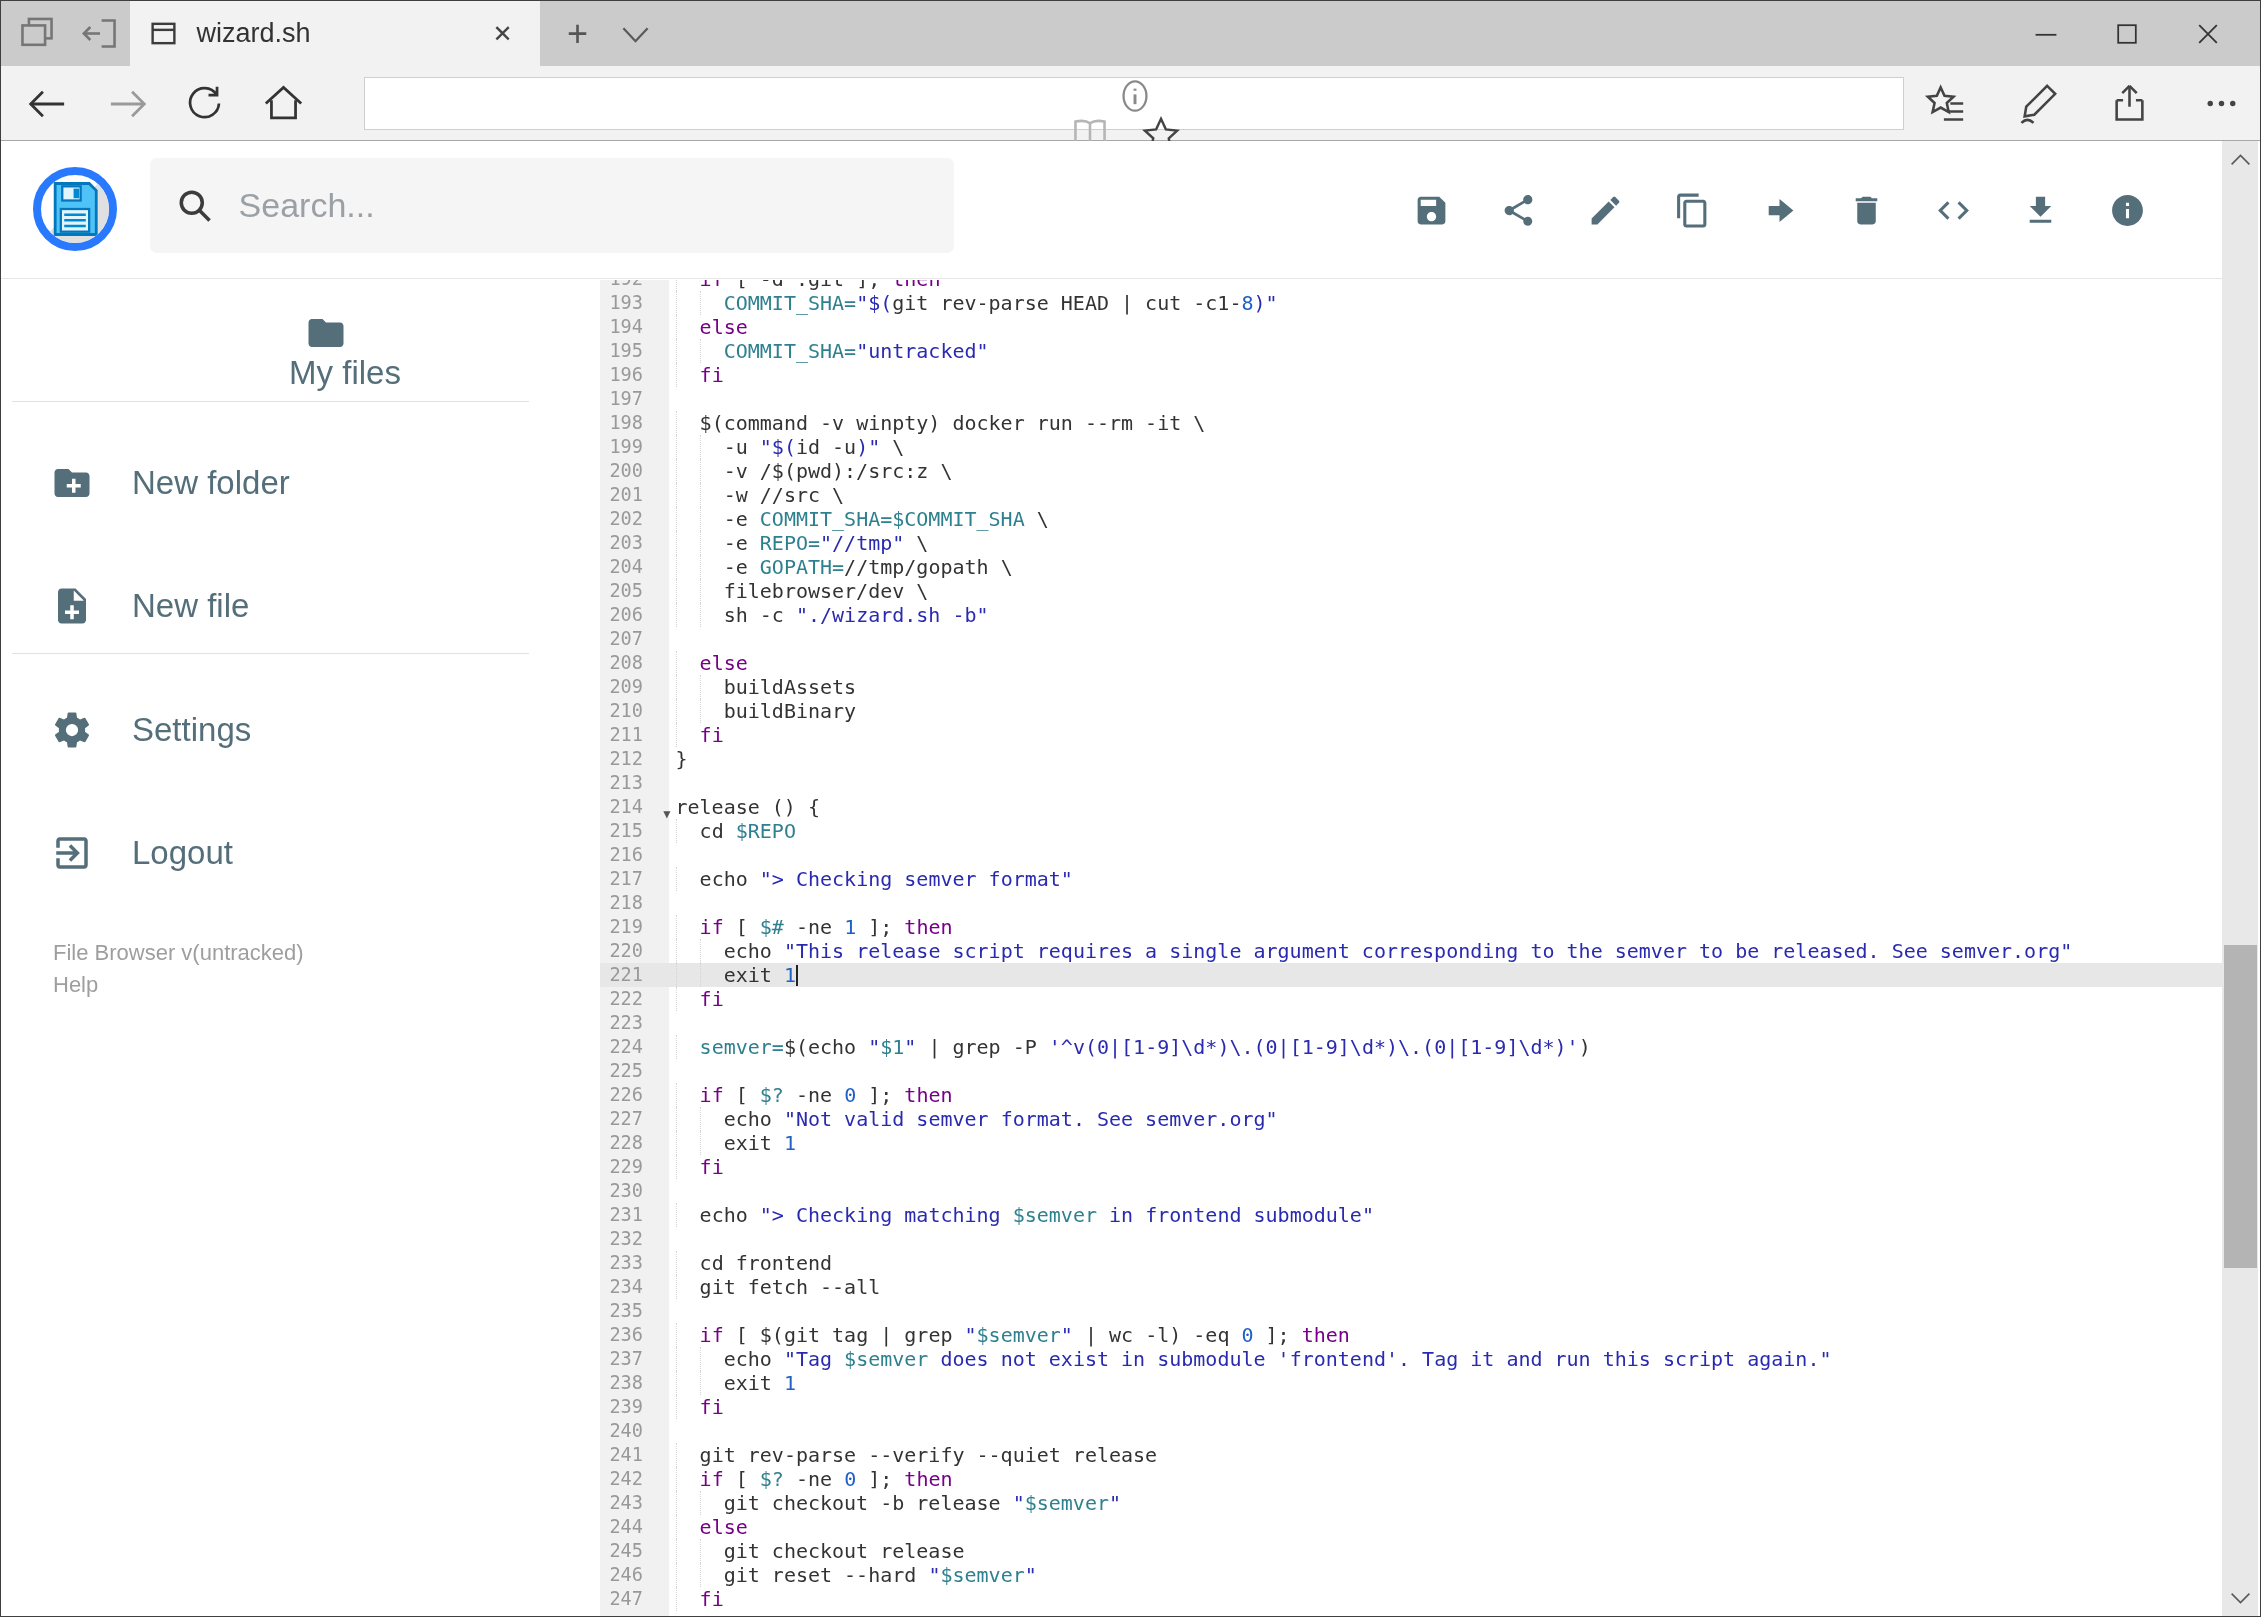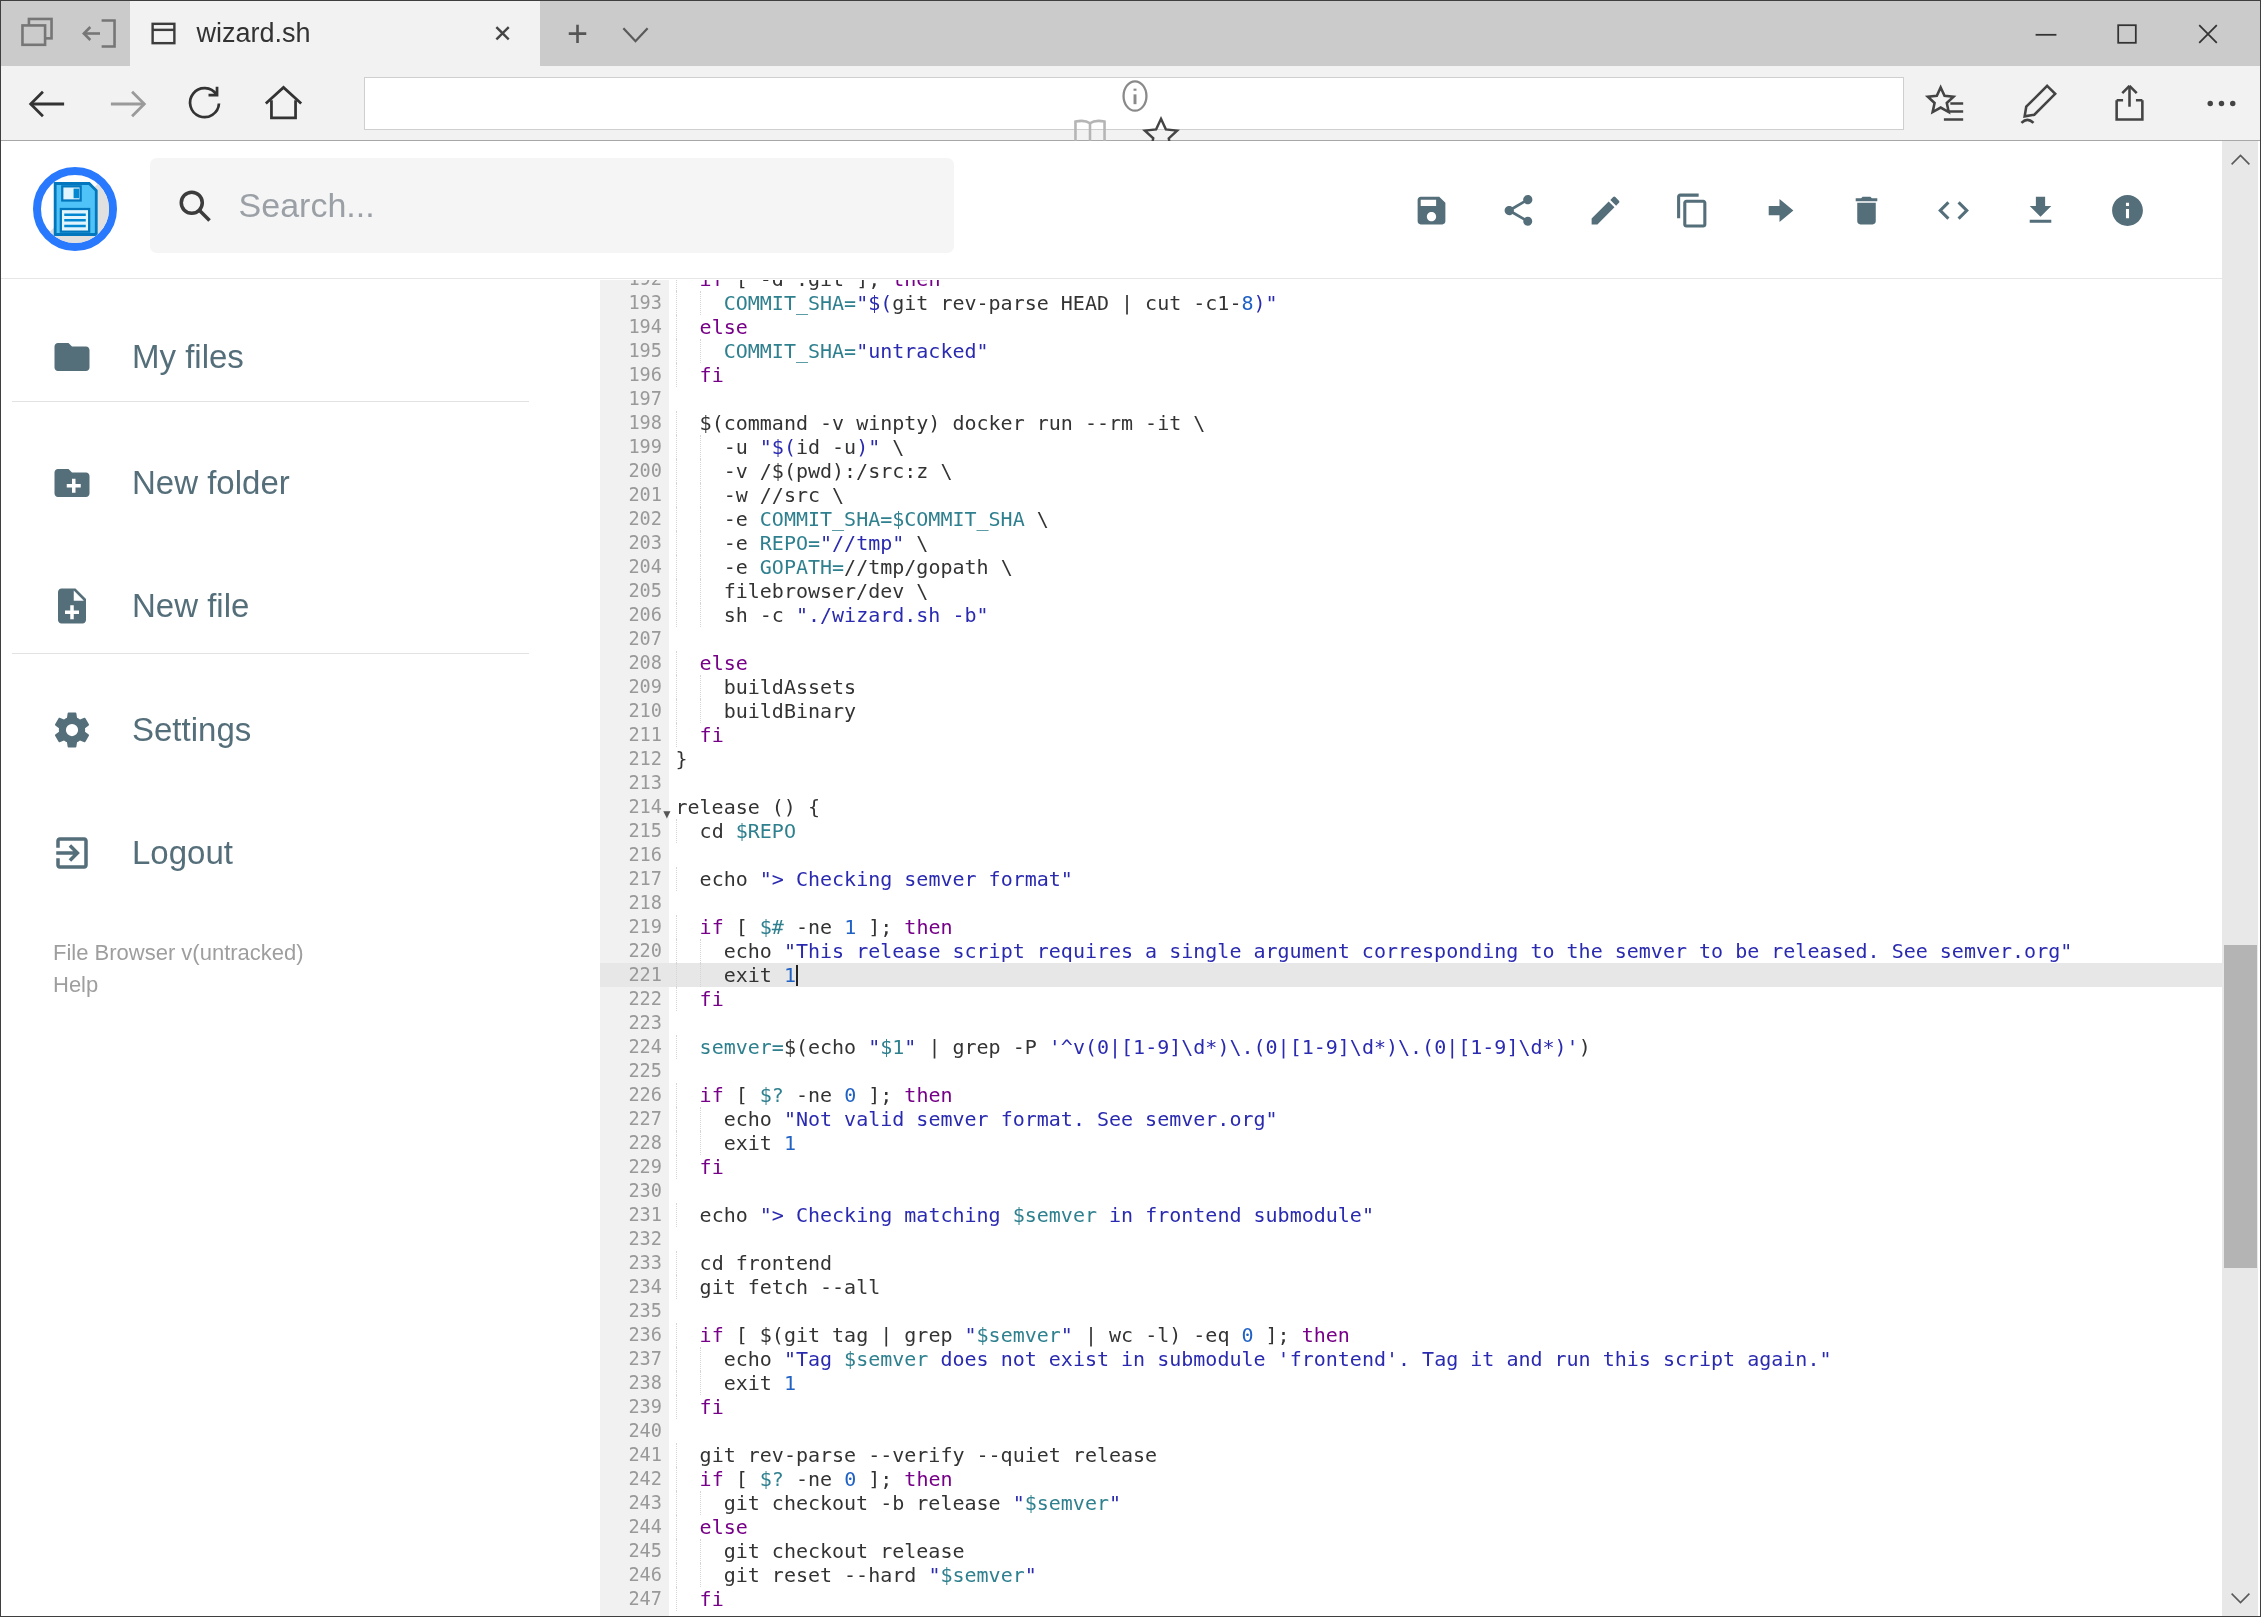--- a/index.html
+++ b/index.html
@@ -50,21 +50,21 @@
   .sb-label { font-size:33px; color:#546e7a; margin-left:39px; }
   .sb-div { position:absolute; left:11.3px; width:517px; height:0.8px; background:#e2e2e2; }
   .sb-footer { position:absolute; left:52px; font-size:22px; color:#9e9e9e; line-height:32px; }
 
   
   .main { position:absolute; left:599px; top:279px; width:1624px; height:1336px; background:#fff; overflow:hidden; }
   .gutter-bg { position:absolute; left:0; top:0; width:69px; height:100%; background:#f1f1f1; }
   .lines { position:absolute; left:0; top:-13px; width:100%; }
   .line { display:flex; height:24px; position:relative; }
   .line.active::before { content:""; position:absolute; inset:0; background:#e7e7e7; }
-  .gut { position:relative; width:69px; flex:0 0 69px; text-align:right; padding-right:7px;
+  .gut { position:relative; width:69px; flex:0 0 69px; text-align:right; padding-right:26px;
     font-family:"DejaVu Sans Mono", monospace; font-size:18.6px; line-height:24px; color:#999; }
   .fold { position:absolute; right:-1.6px; top:6.5px; font-size:12px; color:#555; }
   .code { position:relative; flex:1; font-family:"DejaVu Sans Mono", monospace; font-size:20px;
     line-height:24px; white-space:pre; padding-left:6.5px; color:var(--plain); }
   .guide { position:absolute; top:0; height:100%; border-left:0.8px dotted #d4d4d4; }
   .tk-k { color:var(--kw); } .tk-v { color:var(--var); } .tk-s { color:var(--str); } .tk-n { color:var(--num); }
   .cursor { display:inline-block; width:1.6px; height:21px; background:#222; vertical-align:-4px; }
 
   
   .scrollbar { position:absolute; right:1.6px; top:140px; width:36px; height:1475px; background:#e8e8e8; }
@@ -291,21 +291,21 @@
             <svg width="37" height="37" viewBox="0 0 24 24" fill="#546e7a">
               <path d="M12 2C6.48 2 2 6.48 2 12s4.48 10 10 10 10-4.48 10-10S17.52 2 12 2zm1 15h-2v-6h2v6zm0-8h-2V7h2v2z"></path>
             </svg>
           </span>
         </div>
       </div>
   </div>
 
   <div class="sidebar">
     <div id="sb-items">
-        <div class="sb-item" style="top: 32px;">
+        <div class="sb-item" style="top: 32px; flex-direction: column;">
           <span>
             <svg width="42" height="42" viewBox="0 0 24 24" fill="#546e7a">
               <path d="M10 4H4c-1.1 0-2 .9-2 2v12c0 1.1.9 2 2 2h16c1.1 0 2-.9 2-2V8c0-1.1-.9-2-2-2h-8l-2-2z"></path>
             </svg>
           </span>
           <span class="sb-label">My files</span>
         </div>
         <div class="sb-item" style="top: 158px;">
           <span>
             <svg width="42" height="42" viewBox="0 0 24 24" fill="#546e7a">

